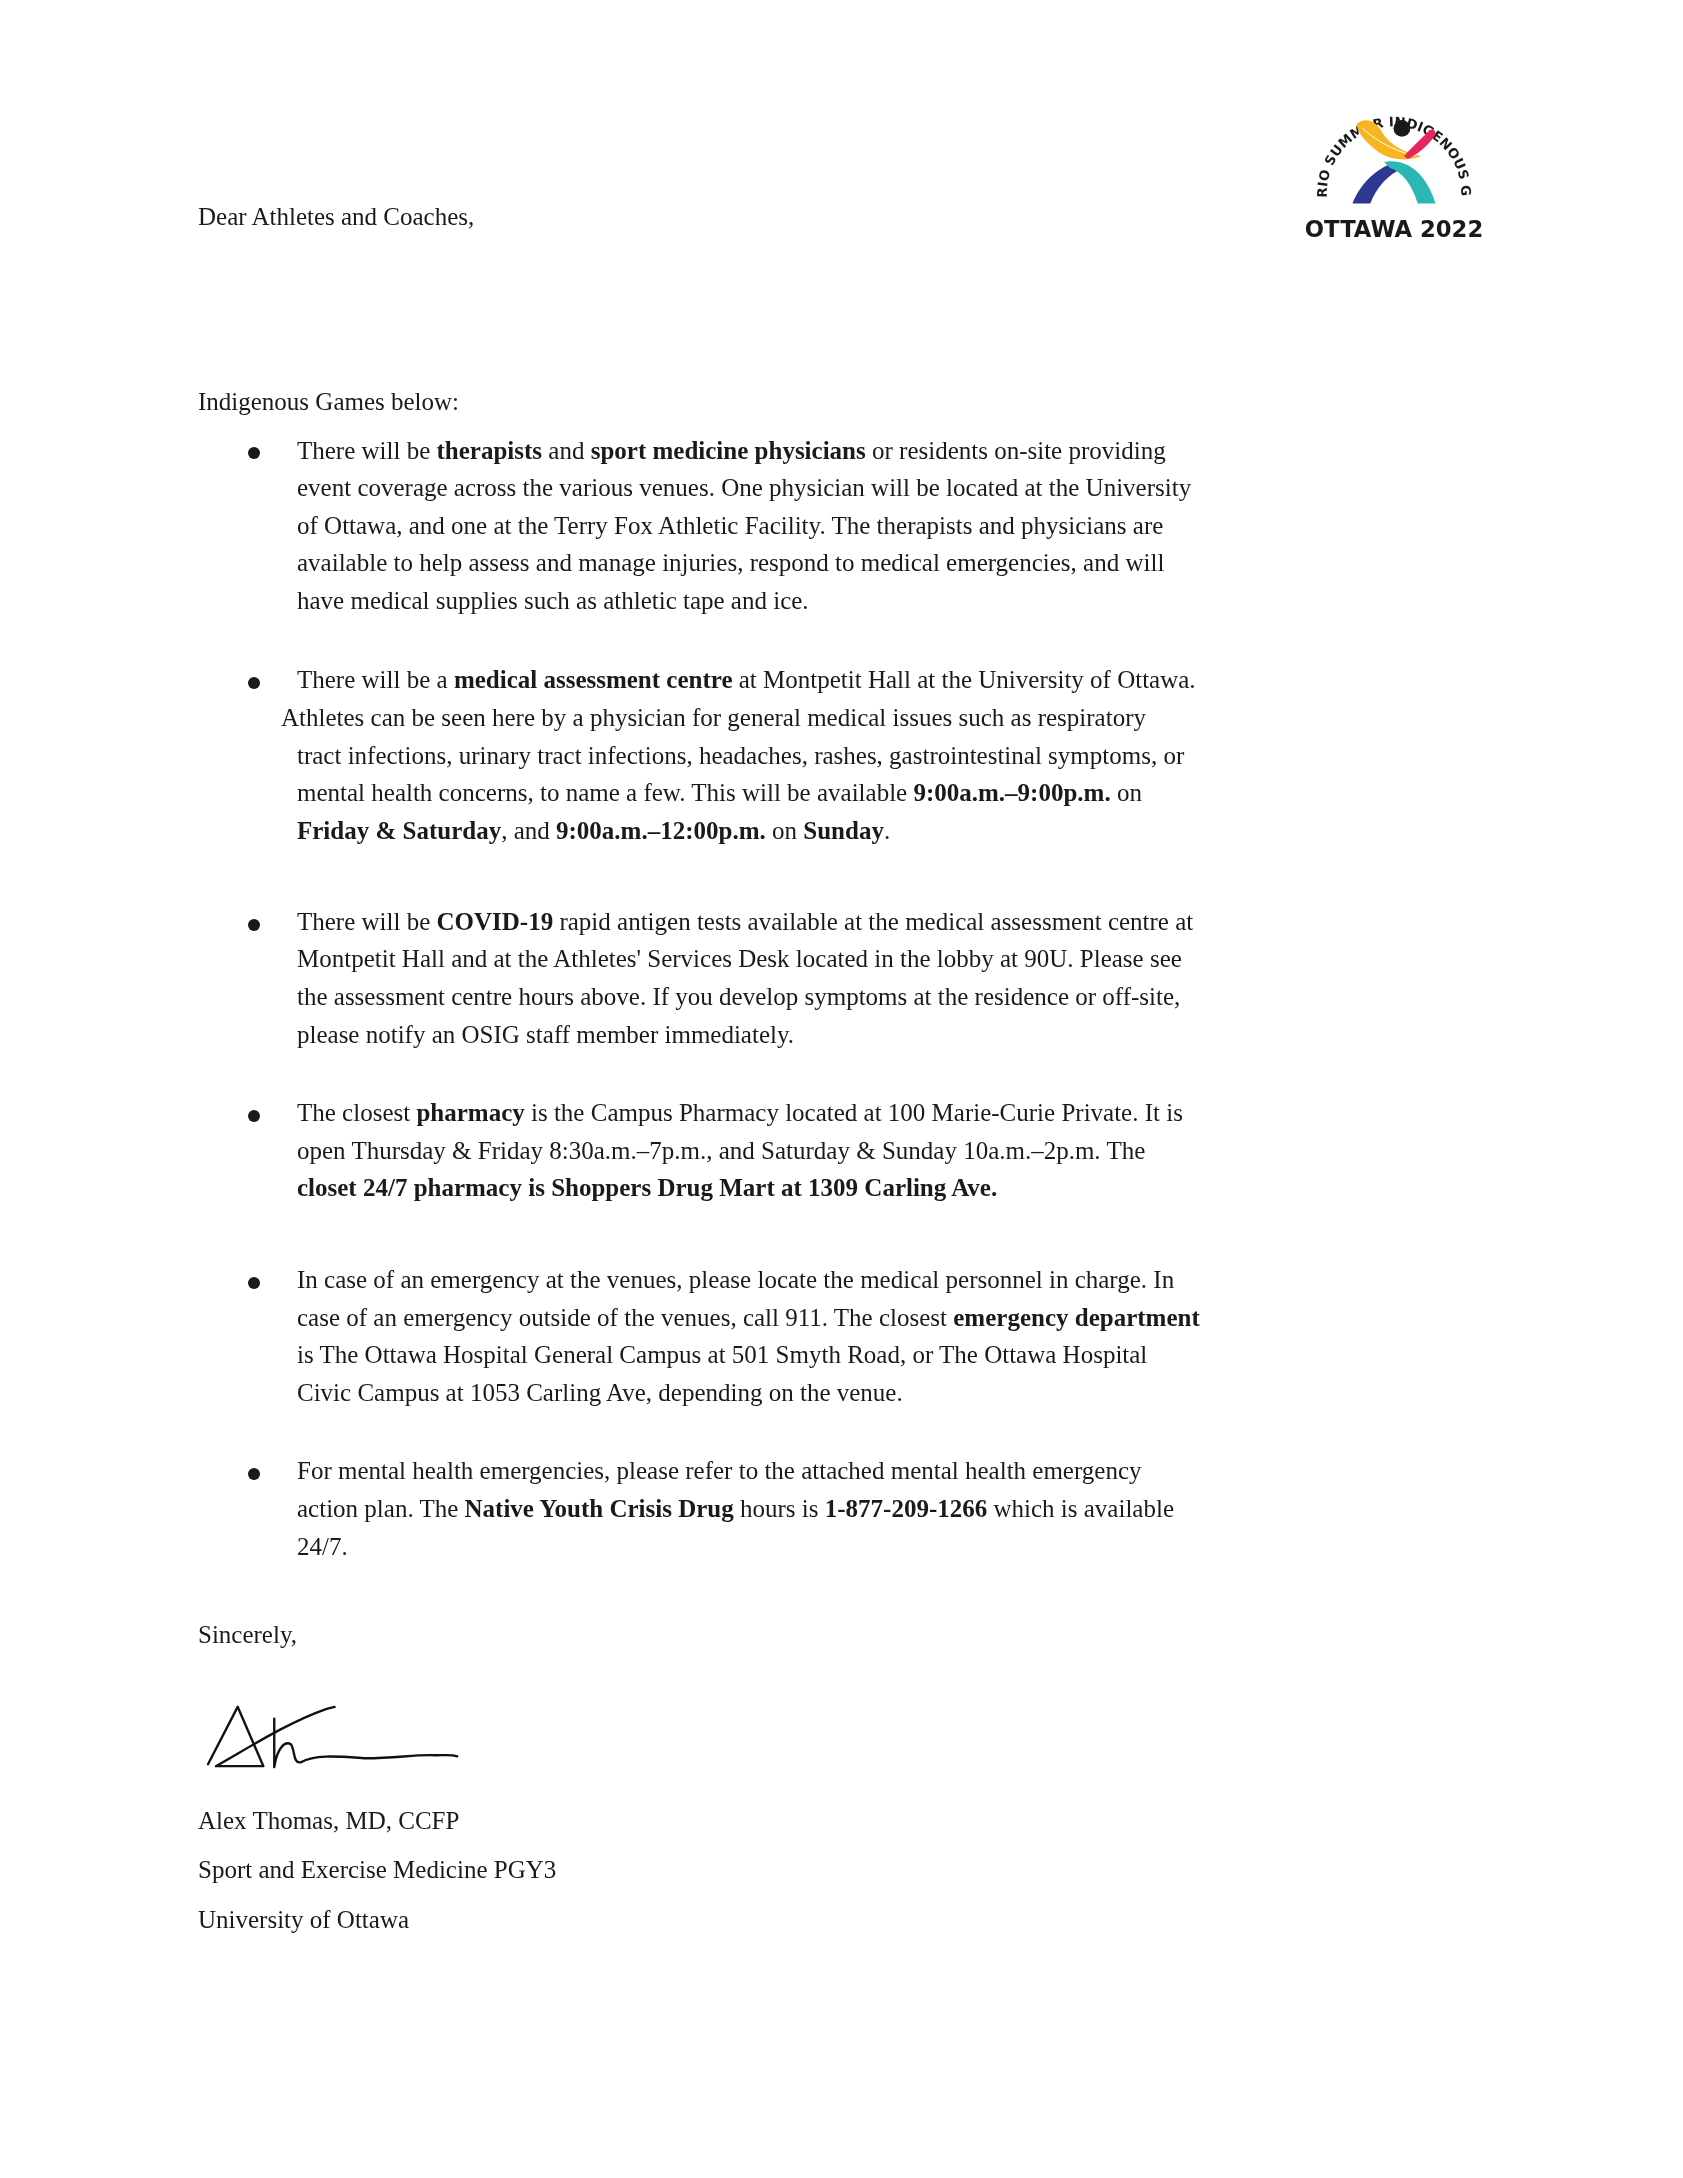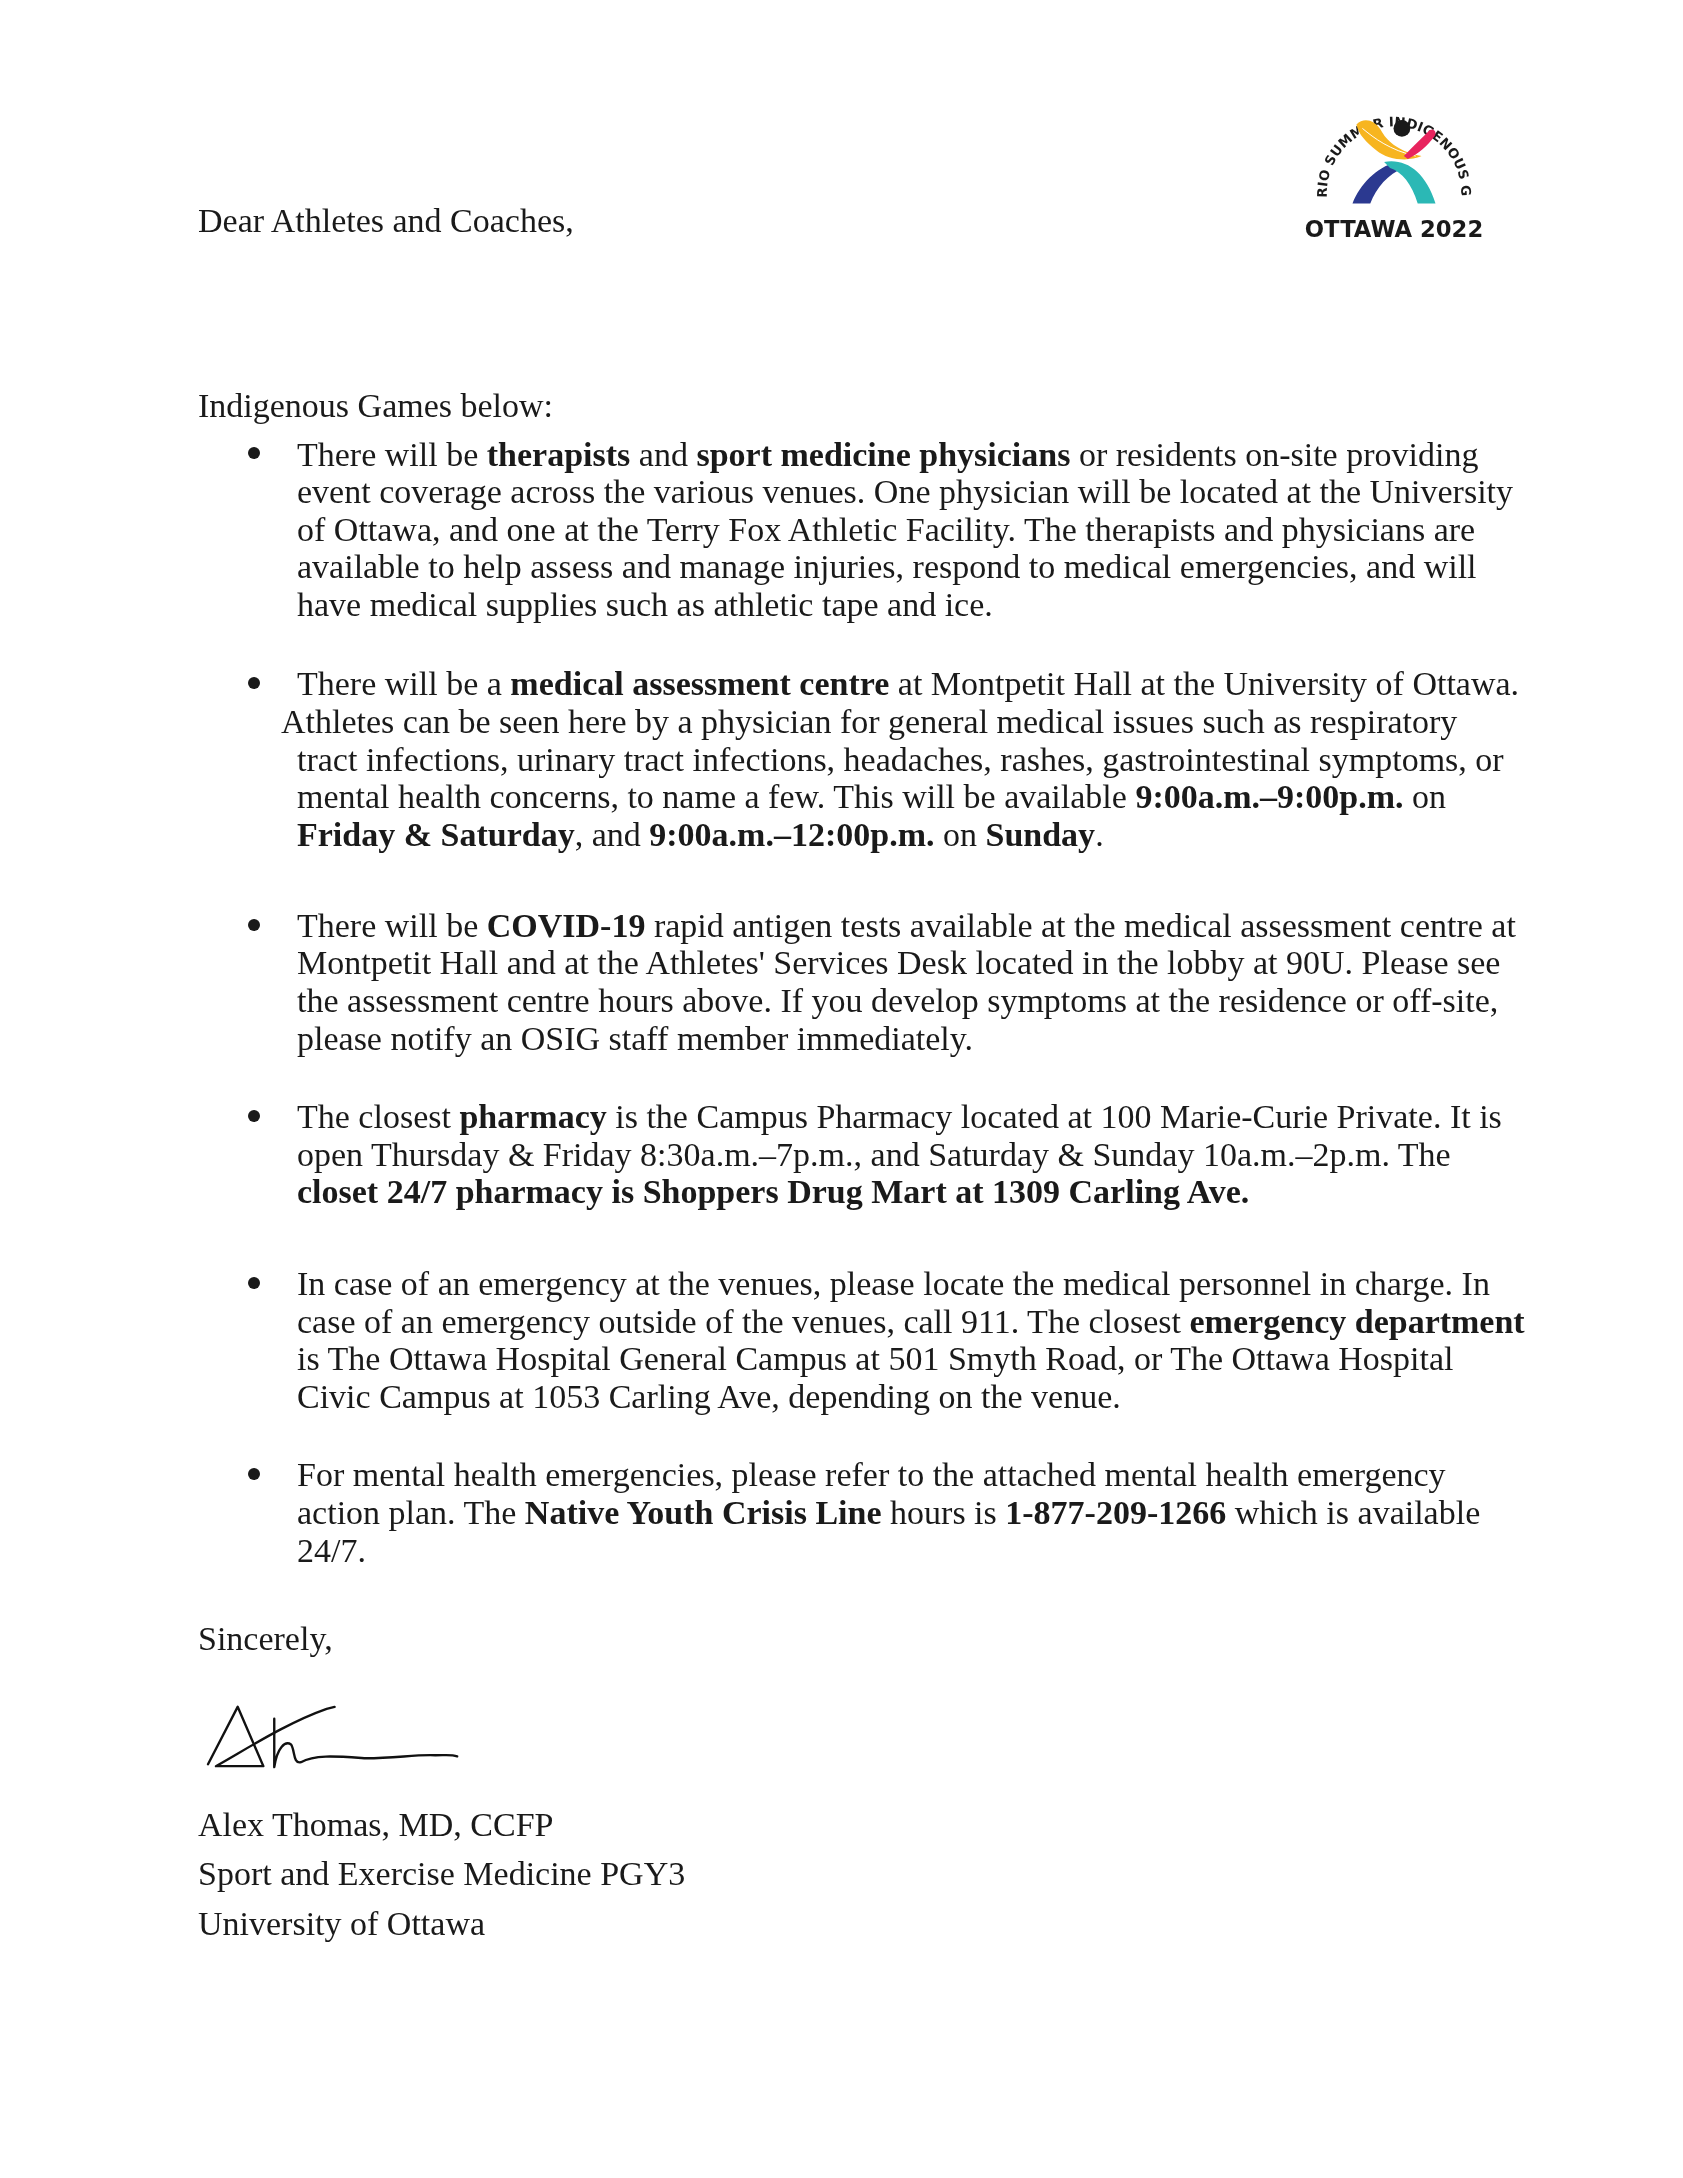--- a/index.html
+++ b/index.html
@@ -1,21 +1,21 @@
 <!DOCTYPE html>
 <html><head>
 <meta charset="utf-8">
 <style>
   html, body { margin: 0; padding: 0; background: #ffffff; }
   body { width: 1683px; height: 2178px; position: relative; overflow: hidden; }
   .page { position: absolute; left: 0; top: 0; width: 1683px; height: 2178px; background: #fff; }
   .ln {
     position: absolute;
     font-family: "Liberation Serif", "DejaVu Serif", serif;
-    font-size: 34px;
+    font-size: 25px;
     line-height: 1;
     color: #1a1a1a;
     white-space: nowrap;
   }
   .ln b { font-weight: bold; }
   .bullet-dot {
     position: absolute;
     width: 12px; height: 12px;
     border-radius: 50%;
     background: #1a1a1a;
@@ -86,21 +86,21 @@
       <div>
         <div class="bullet-dot" style="left: 248px; top: 1277px;"></div>
         <div class="ln" style="left: 297px; top: 1267px;"><span>In case of an emergency at the venues, please locate the medical personnel in charge. In</span></div>
         <div class="ln" style="left: 297px; top: 1305px;"><span>case of an emergency outside of the venues, call 911. The closest </span><b>emergency department</b></div>
         <div class="ln" style="left: 297px; top: 1342px;"><span>is The Ottawa Hospital General Campus at 501 Smyth Road, or The Ottawa Hospital</span></div>
         <div class="ln" style="left: 297px; top: 1380px;"><span>Civic Campus at 1053 Carling Ave, depending on the venue.</span></div>
       </div>
       <div>
         <div class="bullet-dot" style="left: 248px; top: 1468px;"></div>
         <div class="ln" style="left: 297px; top: 1458px;"><span>For mental health emergencies, please refer to the attached mental health emergency</span></div>
-        <div class="ln" style="left: 297px; top: 1496px;"><span>action plan. The </span><b>Native Youth Crisis Line</b><span> hours is </span><b>1-877-209-1266</b><span> which is available</span></div>
+        <div class="ln" style="left: 297px; top: 1496px;"><span>action plan. The </span><b>Native Youth Crisis Drug</b><span> hours is </span><b>1-877-209-1266</b><span> which is available</span></div>
         <div class="ln" style="left: 297px; top: 1534px;"><span>24/7.</span></div>
       </div>
     </div>
 
   <div class="ln" style="left:198px; top:1622px;">Sincerely,</div>
 
   <svg class="signature" viewBox="0 0 290 90">
     <path d="M 10 72 L 40 14 L 66 74 L 18 74 C 50 56, 90 30, 130 16 L 138 14" stroke="#111" stroke-width="2.4" fill="none" stroke-linecap="round" stroke-linejoin="round"></path>
     <path d="M 77 26 L 77 75 C 80 55, 88 48, 94 52 C 98 58, 96 72, 104 70 C 118 62, 140 64, 170 66 C 200 66, 220 62, 240 63 C 250 63, 256 62, 262 64" stroke="#111" stroke-width="2.4" fill="none" stroke-linecap="round" stroke-linejoin="round"></path>
   </svg>

